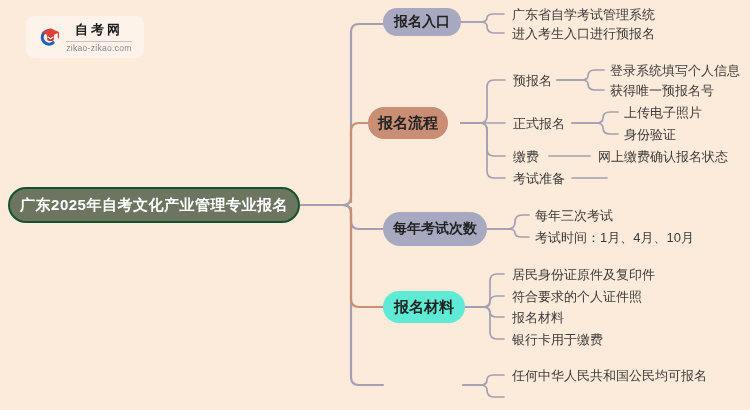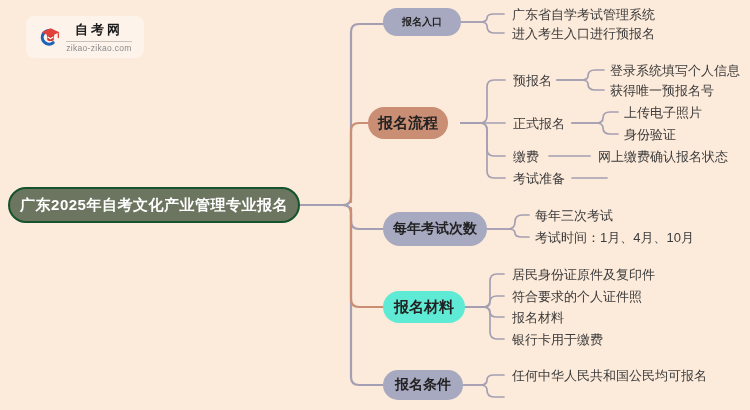--- a/index.html
+++ b/index.html
@@ -14,21 +14,21 @@
     position:absolute;z-index:2;
     display:flex;align-items:center;justify-content:center;
     font-weight:bold;color:#222;white-space:nowrap;
     box-sizing:border-box;
   }
   .node-central{
     left:8px;top:187px;width:292px;height:36px;border-radius:18px;
     font-size:15px;letter-spacing:.5px;color:#fff;
     border:2px solid #14532d;
   }
-  .node-b1{left:383px;top:8px;width:78px;height:28px;border-radius:14px;font-size:10px;}
+  .node-b1{left:383px;top:8px;width:78px;height:28px;border-radius:14px;font-size:14px;}
   .node-b2{left:368px;top:107px;width:80px;height:32px;border-radius:16px;font-size:15px;}
   .node-b3{left:383px;top:212px;width:104px;height:34px;border-radius:17px;font-size:14px;}
   .node-b4{left:383px;top:291px;width:82px;height:32px;border-radius:16px;font-size:15px;}
   .node-b5{left:383px;top:370px;width:80px;height:30px;border-radius:15px;font-size:14px;}
   .leaf{
     position:absolute;z-index:2;transform:translateY(-50%);
     font-size:13px;font-weight:400;color:#3b3b3b;white-space:nowrap;line-height:1;
   }
   .logo{position:absolute;left:26px;top:16px;width:118px;height:42px;z-index:2;
     background:rgba(255,255,255,.45);border-radius:8px;
@@ -107,21 +107,20 @@
       <span class="logo-domain">zikao-zikao.com</span>
     </div>
   </div>
 
   <div class="node node-central" style="background-color: rgb(108, 117, 96);">广东2025年自考文化产业管理专业报名</div>
 
   <div class="node node-b1" style="background-color: rgb(167, 169, 192);">报名入口</div>
   <div class="node node-b2" style="background-color: rgb(201, 142, 116);">报名流程</div>
   <div class="node node-b3" style="background-color: rgb(167, 169, 192);">每年考试次数</div>
   <div class="node node-b4" style="background-color: #5eead4;">报名材料</div>
-  <div class="node node-b5" style="background-color: rgb(167, 169, 192);">报名条件</div>
 
   <span class="leaf" style="left:512px;top:14px">广东省自学考试管理系统</span>
   <span class="leaf" style="left:512px;top:33px">进入考生入口进行预报名</span>
 
   <span class="leaf" style="left:513px;top:80px">预报名</span>
   <span class="leaf" style="left:513px;top:123px">正式报名</span>
   <span class="leaf" style="left:513px;top:156px">缴费</span>
   <span class="leaf" style="left:513px;top:178px">考试准备</span>
 
   <span class="leaf" style="left:610px;top:70px">登录系统填写个人信息</span>

